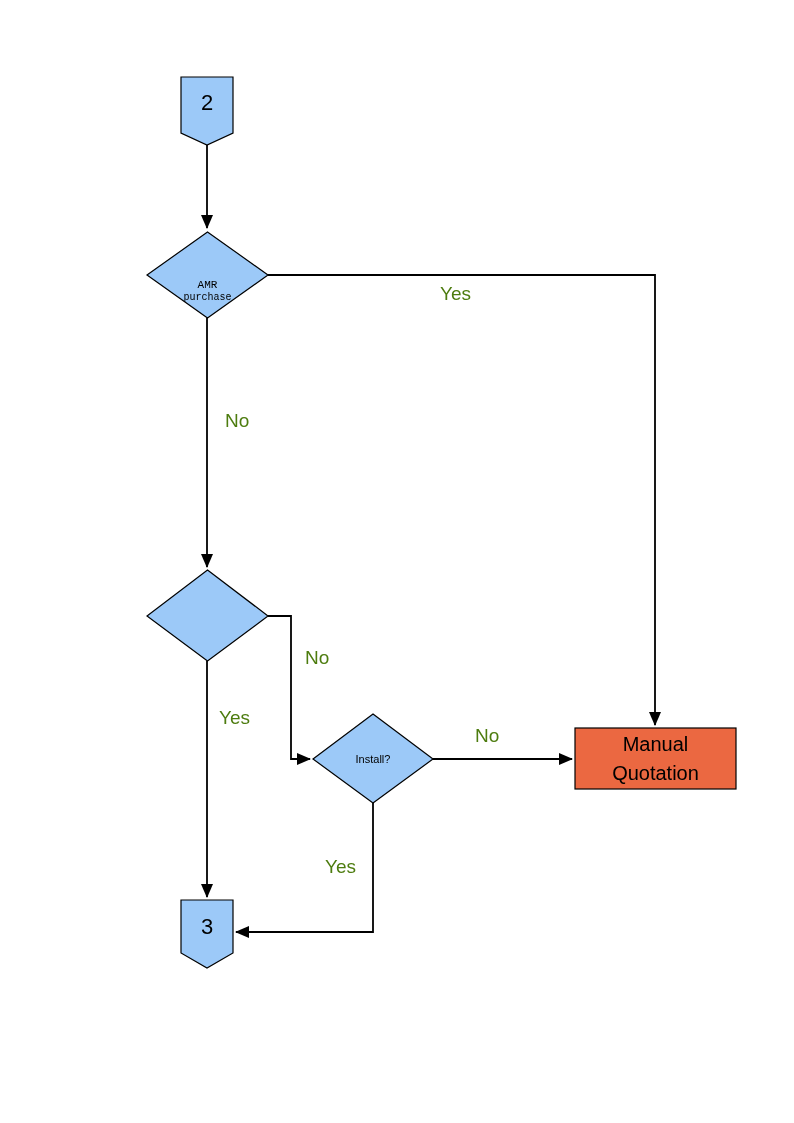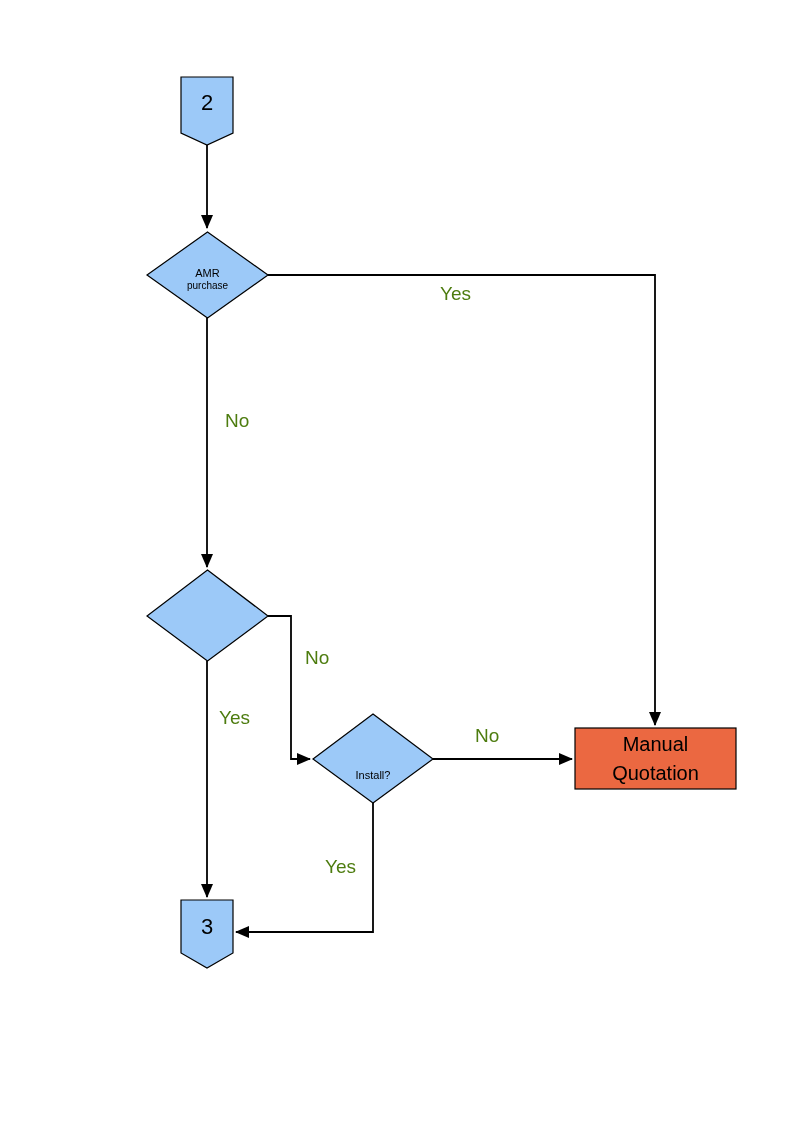--- a/index.html
+++ b/index.html
@@ -57,27 +57,27 @@
     <polygon class="node-shape" points="181,77 233,77 233,133 207,145 181,133" fill="#9CC9F8"></polygon>
     <polygon class="node-shape" points="207.5,232 268,275 207.5,318 147,275" fill="#9CC9F8"></polygon>
     <polygon class="node-shape" points="207.5,570 268,616 207.5,661 147,616" fill="#9CC9F8"></polygon>
     <polygon class="node-shape" points="373,714 433,759 373,803 313,759" fill="#9CC9F8"></polygon>
     <rect class="node-shape" x="575" y="728" width="161" height="61" fill="#EB6841"></rect>
     <polygon class="node-shape" points="181,900 233,900 233,953 207,968 181,953" fill="#9CC9F8"></polygon>
   </svg>
 
   <div class="label connector-num" style="left:181px; top:77px; width:52px; height:52px;">2</div>
 
-  <div class="label col" style="left:147px; top:236px; width:121px; height:86px;">
+  <div class="label col" style="left:147px; top:248px; width:121px; height:86px;font-family:Liberation Mono, monospace;">
     <span class="t11">AMR</span>
     <span class="t10">purchase</span>
   </div>
 
 
-  <div class="label t11" style="left:313px; top:730px; width:120px; height:89px;">Install?</div>
+  <div class="label t11" style="left:313px; top:714px; width:120px; height:89px;">Install?</div>
 
   <div class="label col" style="left:575px; top:728px; width:161px; height:61px;">
     <span class="mq-line">Manual</span>
     <span class="mq-line">Quotation</span>
   </div>
 
   <div class="label connector-num" style="left:181px; top:900px; width:52px; height:53px;">3</div>
 
   <div class="edge-label" style="left:440px; top:283px;">Yes</div>
   <div class="edge-label" style="left:225px; top:410px;">No</div>

